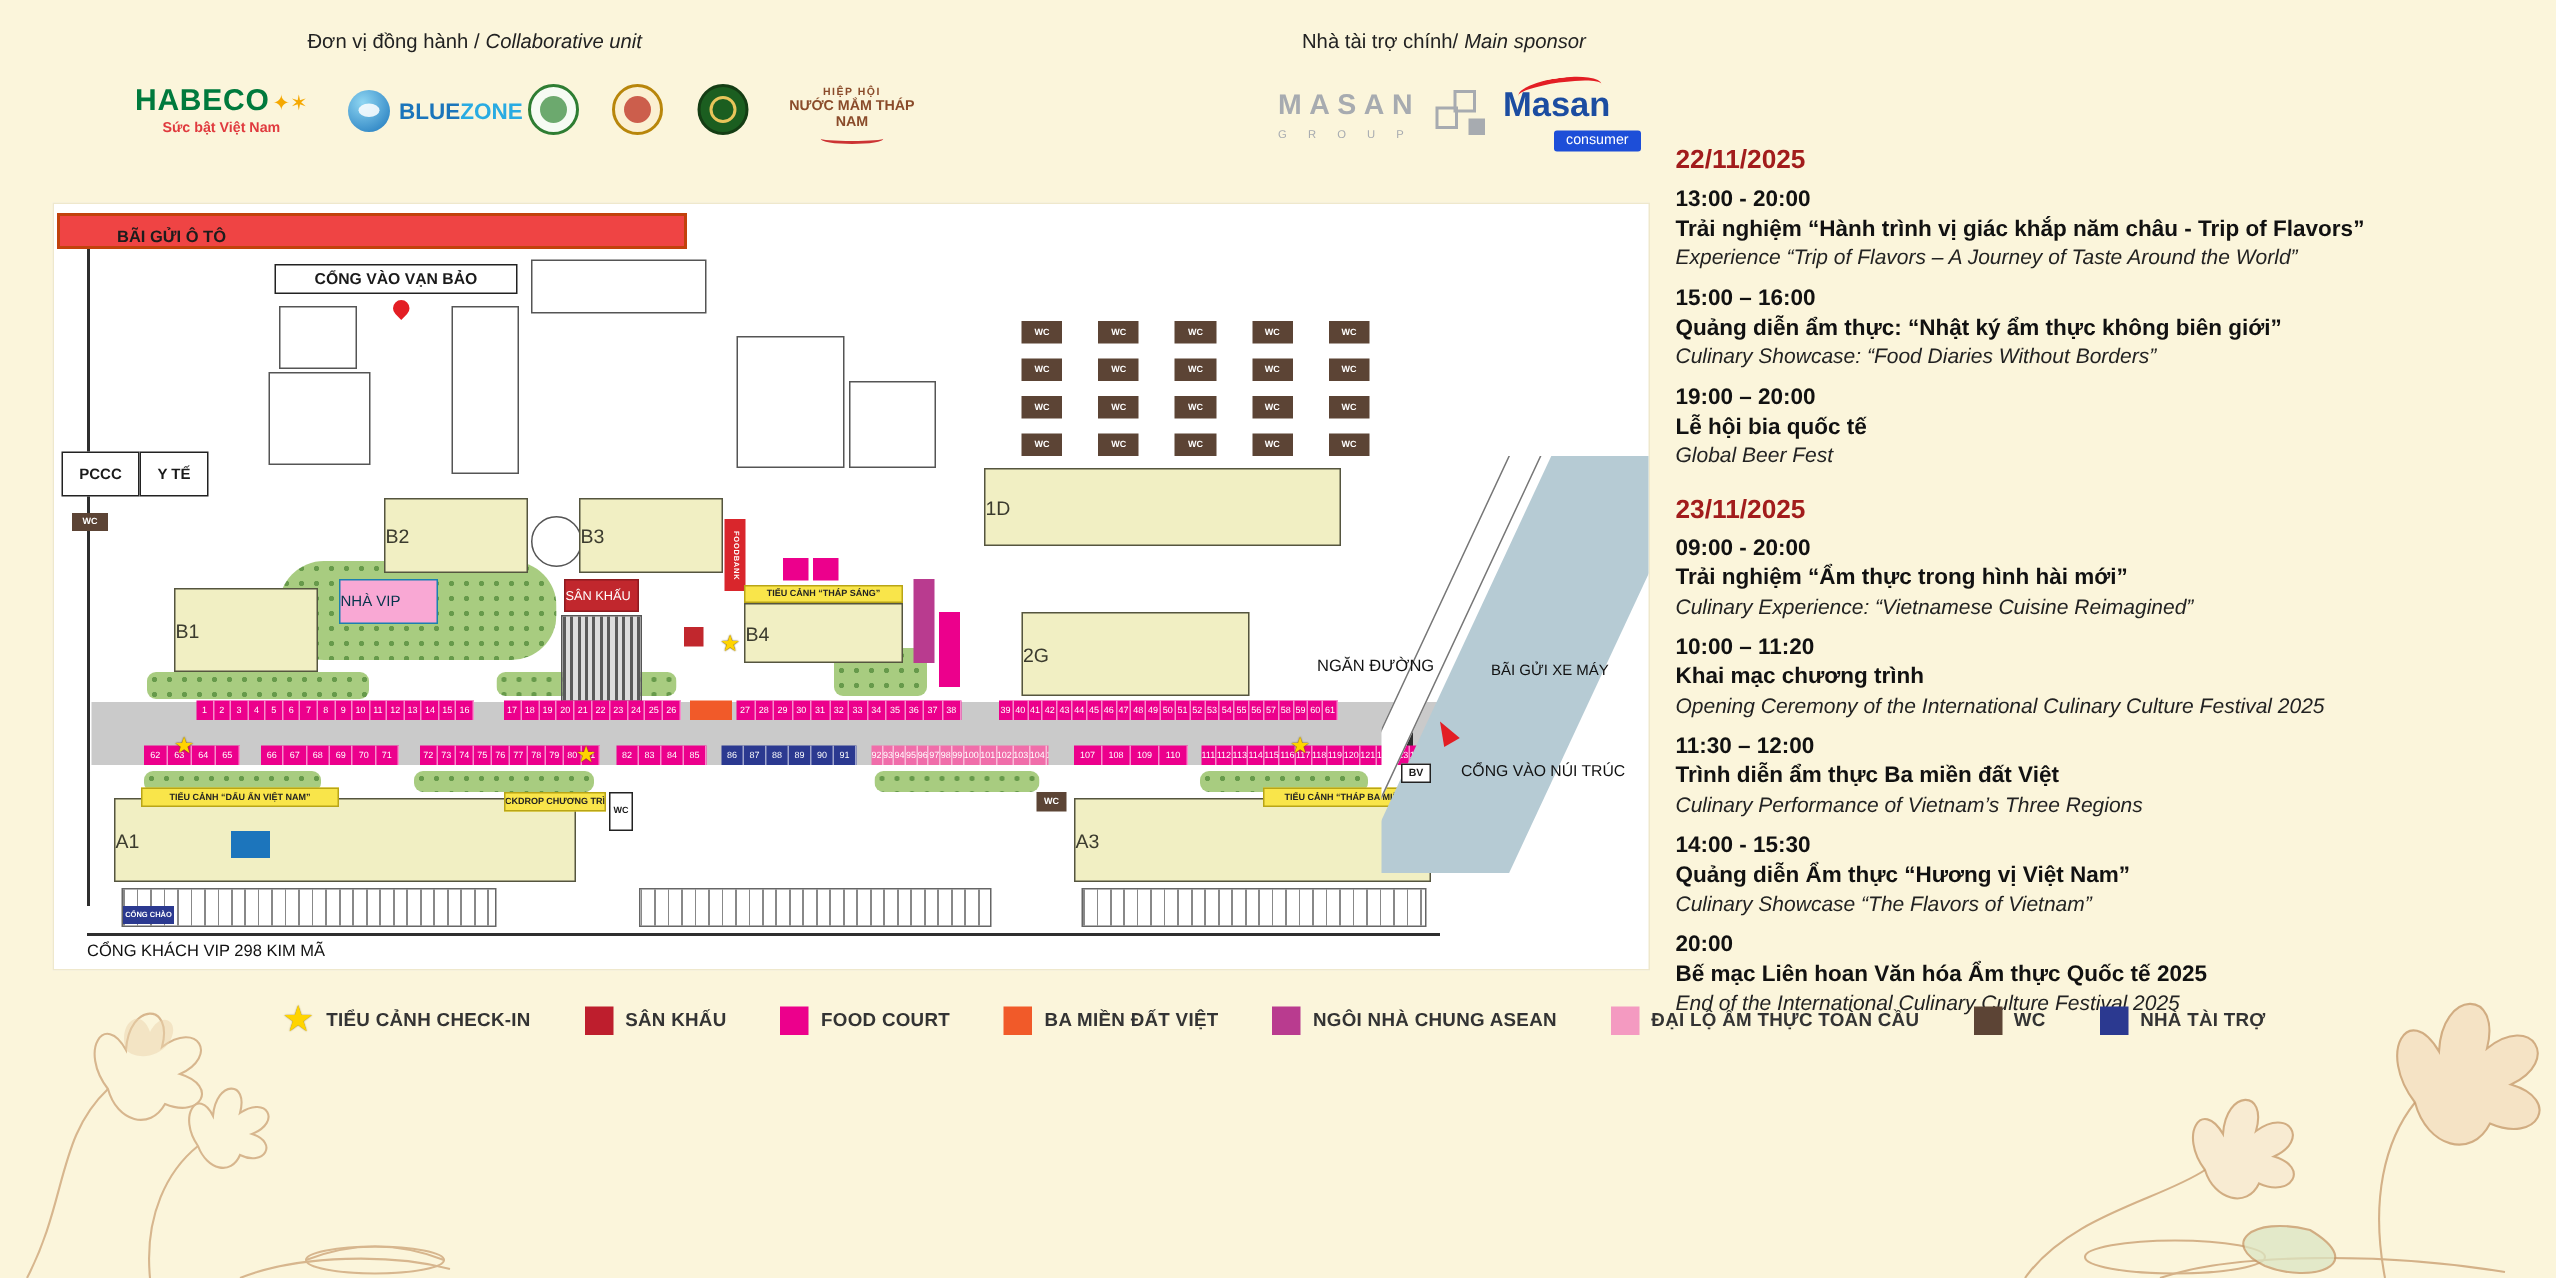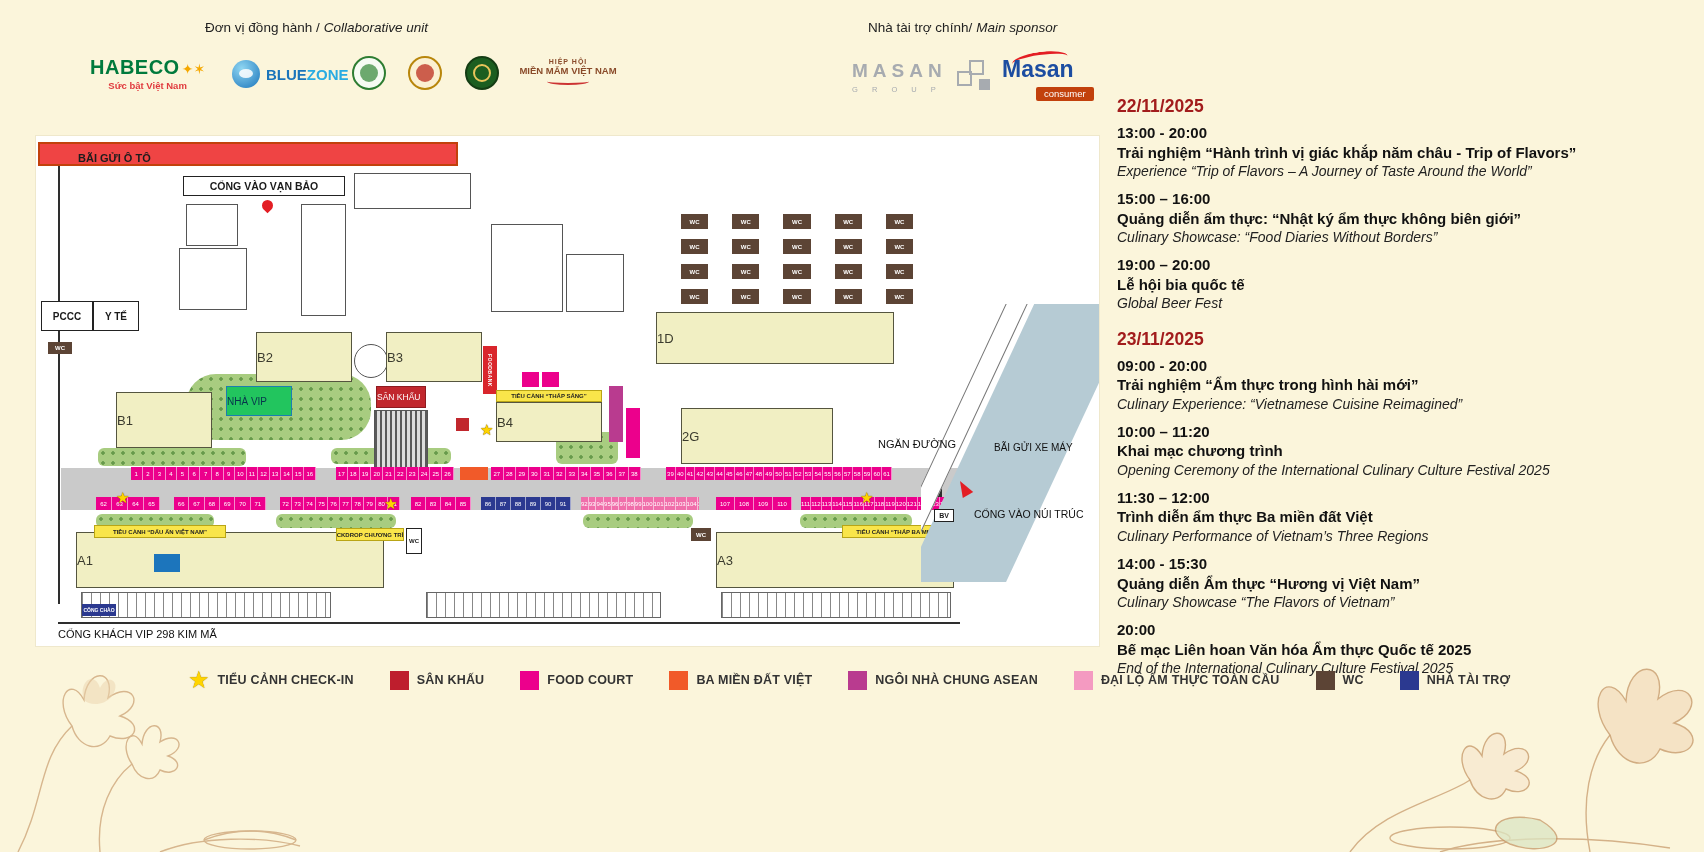--- a/index.html
+++ b/index.html
@@ -28,21 +28,21 @@
   .fishsauce .sw{width:42px;height:7px;border-bottom:2px solid #CC3333;border-radius:50%;margin:2px auto 0}
   .masang{position:absolute;display:flex;align-items:flex-start;gap:10px}
   .masang .nm{font-size:19px;font-weight:bold;color:#A7ABB0;letter-spacing:5px}
   .masang .sub{font-size:7.5px;color:#A7ABB0;letter-spacing:6px;margin-top:3px}
   .msq{position:relative;width:36px;height:36px}
   .msq i{position:absolute;border:2px solid #A7ABB0}
   .msq i.f{background:#A7ABB0;border:none}
   .masanc{position:absolute;width:120px}
   .masanc .nm{font-size:23px;font-weight:bold;color:#1C4DA1;position:relative;z-index:1}
   .masanc .sw{position:absolute;left:10px;top:-4px;width:56px;height:16px;border-top:3.5px solid #E31E24;border-radius:50%;transform:rotate(-8deg)}
-  .masanc .sub{display:inline-block;margin-left:34px;background:#c2410c;color:#fff;font-size:9.5px;padding:1.5px 8px;border-radius:2px}
+  .masanc .sub{display:inline-block;margin-left:34px;background:#1d4ed8;color:#fff;font-size:9.5px;padding:1.5px 8px;border-radius:2px}
 
   
   .map{position:absolute;left:35px;top:135px;width:1065px;height:512px;background:#fff;border:1px solid #EFE8CC}
   .bld{position:absolute;background:#F1EFC3;border:1.3px solid #55553F;display:flex;align-items:center;justify-content:flex-start;font-weight:normal;color:#3B3B2E;font-size:13px}
   .wbld{position:absolute;background:#fff;border:1.3px solid #555}
   .green{position:absolute;background-color:#A8CC80;background-image:radial-gradient(circle,#679A4B 1.5px,transparent 2px);background-size:10px 10px;border-radius:6px}
   .road{position:absolute;background:#CACACA}
   .strip{position:absolute;height:13px;display:flex;overflow:hidden}
   .strip span{flex:1;color:#fff;font-size:6px;display:flex;align-items:center;justify-content:center;border-right:1px solid rgba(255,255,255,.55)}
   .gatebox{position:absolute;background:#fff;border:1.6px solid #222;display:flex;align-items:center;justify-content:center;font-weight:bold;font-size:10.5px}
@@ -104,21 +104,21 @@
     </div>
   <div class="emblem" style="left:408px;top:56px;border:2px solid #B8860B;background:#FBF0D2">
       <i style="width:18px;height:18px;background:#C0392B;opacity:.8"></i>
     </div>
   <div class="emblem" style="left:465px;top:56px;border:2px solid #143D14;background:#1B5E20">
       <i style="width:18px;height:18px;border:2px solid #E8C55A"></i>
     </div>
 
   <div class="fishsauce" style="left:518px;top:58px">
     <div class="l1">HIỆP HỘI</div>
-    <div class="l2">MIỀN MẮM VIỆT NAM</div>
+    <div class="l2">NƯỚC MẮM THÁP NAM</div>
     <div class="sw"></div>
   </div>
 
   <div class="masang" style="left:852px;top:60px">
     <div>
       <div class="nm">MASAN</div>
       <div class="sub">G R O U P</div>
     </div>
     <div class="msq">
       <i style="left:0;top:11px;width:15px;height:15px"></i>
@@ -215,21 +215,21 @@
     <div class="bld" style="left:645px;top:272px;width:152px;height:56px">
         <span>2G</span>
       </div>
     <div class="bld" style="left:40px;top:396px;width:308px;height:56px">
         <span>A1</span>
       </div>
     <div class="bld" style="left:680px;top:396px;width:238px;height:56px">
         <span>A3</span>
       </div>
 
-    <div class="bld" style="left:190px;top:250px;width:66px;height:30px;background:#22c55e;border-color:#1B7FB0;color:#07344C;font-size:10px">
+    <div class="bld" style="left:190px;top:250px;width:66px;height:30px;background:#f9a8d4;border-color:#1B7FB0;color:#07344C;font-size:10px">
         <span>NHÀ VIP</span>
       </div>
     <div class="bld" style="left:340px;top:250px;width:50px;height:22px;background:#C1272D;border-color:#8d1b20;color:#fff;font-size:8.5px">
         <span>SÂN KHẤU</span>
       </div>
     <div class="hatch" style="left:338px;top:274px;width:54px;height:58px"></div>
 
     <div class="vtag" style="left:447px;top:210px;width:14px;height:48px;background:#D9262C">FOODBANK</div>
     <div class="abs" style="left:486px;top:236px;width:17px;height:15px;background:#EC008C"></div>
     <div class="abs" style="left:506px;top:236px;width:17px;height:15px;background:#EC008C"></div>

